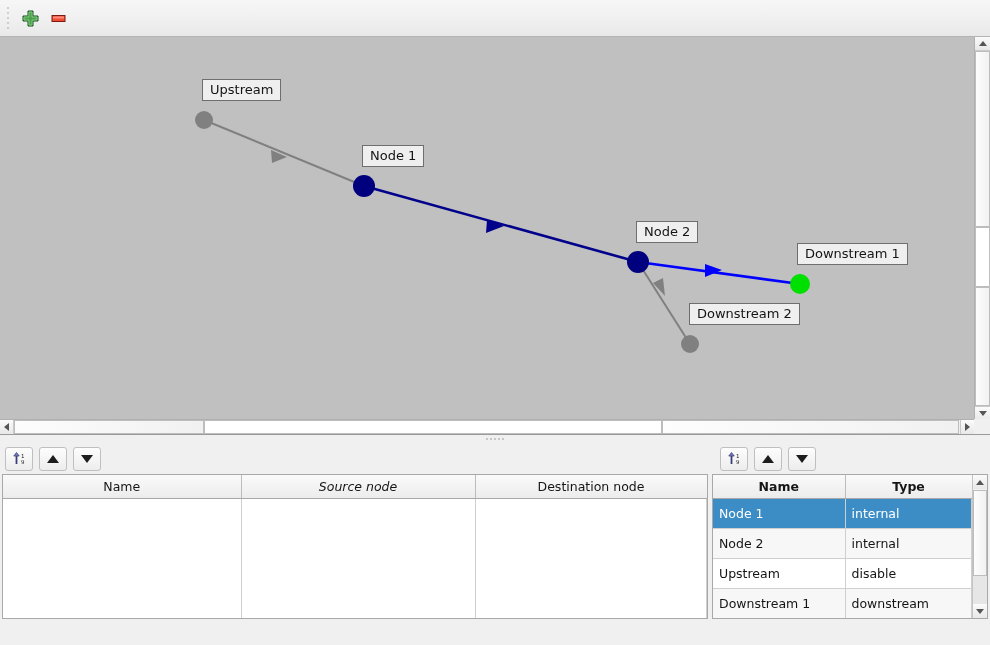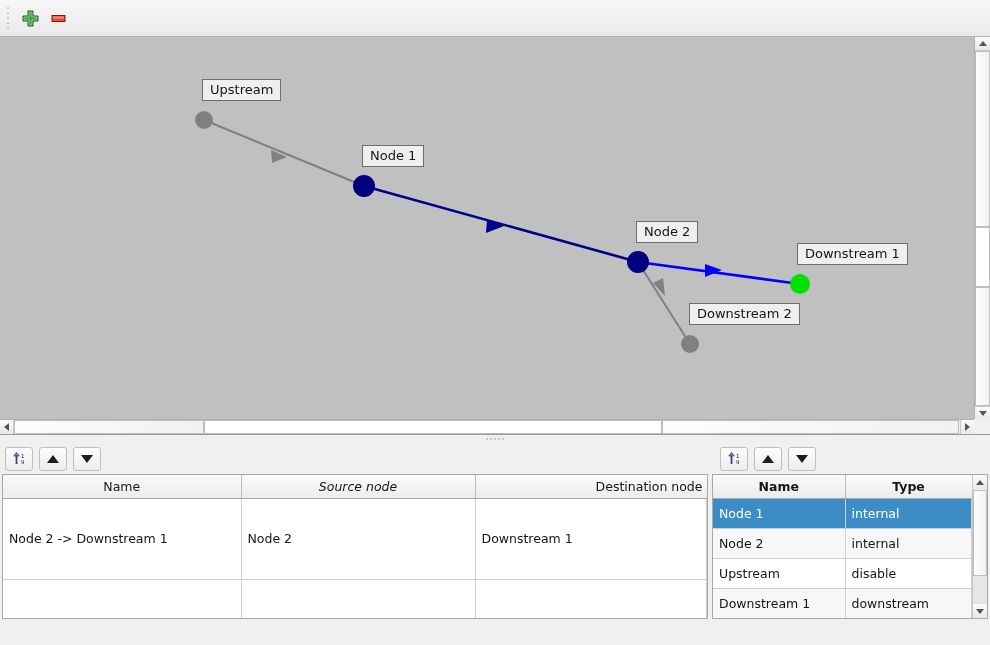--- a/index.html
+++ b/index.html
@@ -384,29 +384,24 @@
           <span class="arrow-glyph" style="border-width:8px 6px 0 6px; border-color:#1d1d1d transparent transparent transparent;"></span>
         </div>
       </div>
 
       <div class="table-box">
         <table class="grid">
           <thead>
             <tr>
               <th style="width:238px;">Name</th>
               <th style="width:234px;font-style:italic;">Source node</th>
-              <th style="border-right:none;text-align:right;">Destination node</th>
+              <th style="border-right:none;">Destination node</th>
             </tr>
           </thead>
           <tbody>
-            <tr>
-              <td>Node 2 -&gt; Downstream 1</td>
-              <td>Node 2</td>
-              <td>Downstream 1</td>
-            </tr>
             <tr class="filler">
               <td></td>
               <td></td>
               <td></td>
             </tr>
           </tbody>
         </table>
       </div>
     </div>
 

